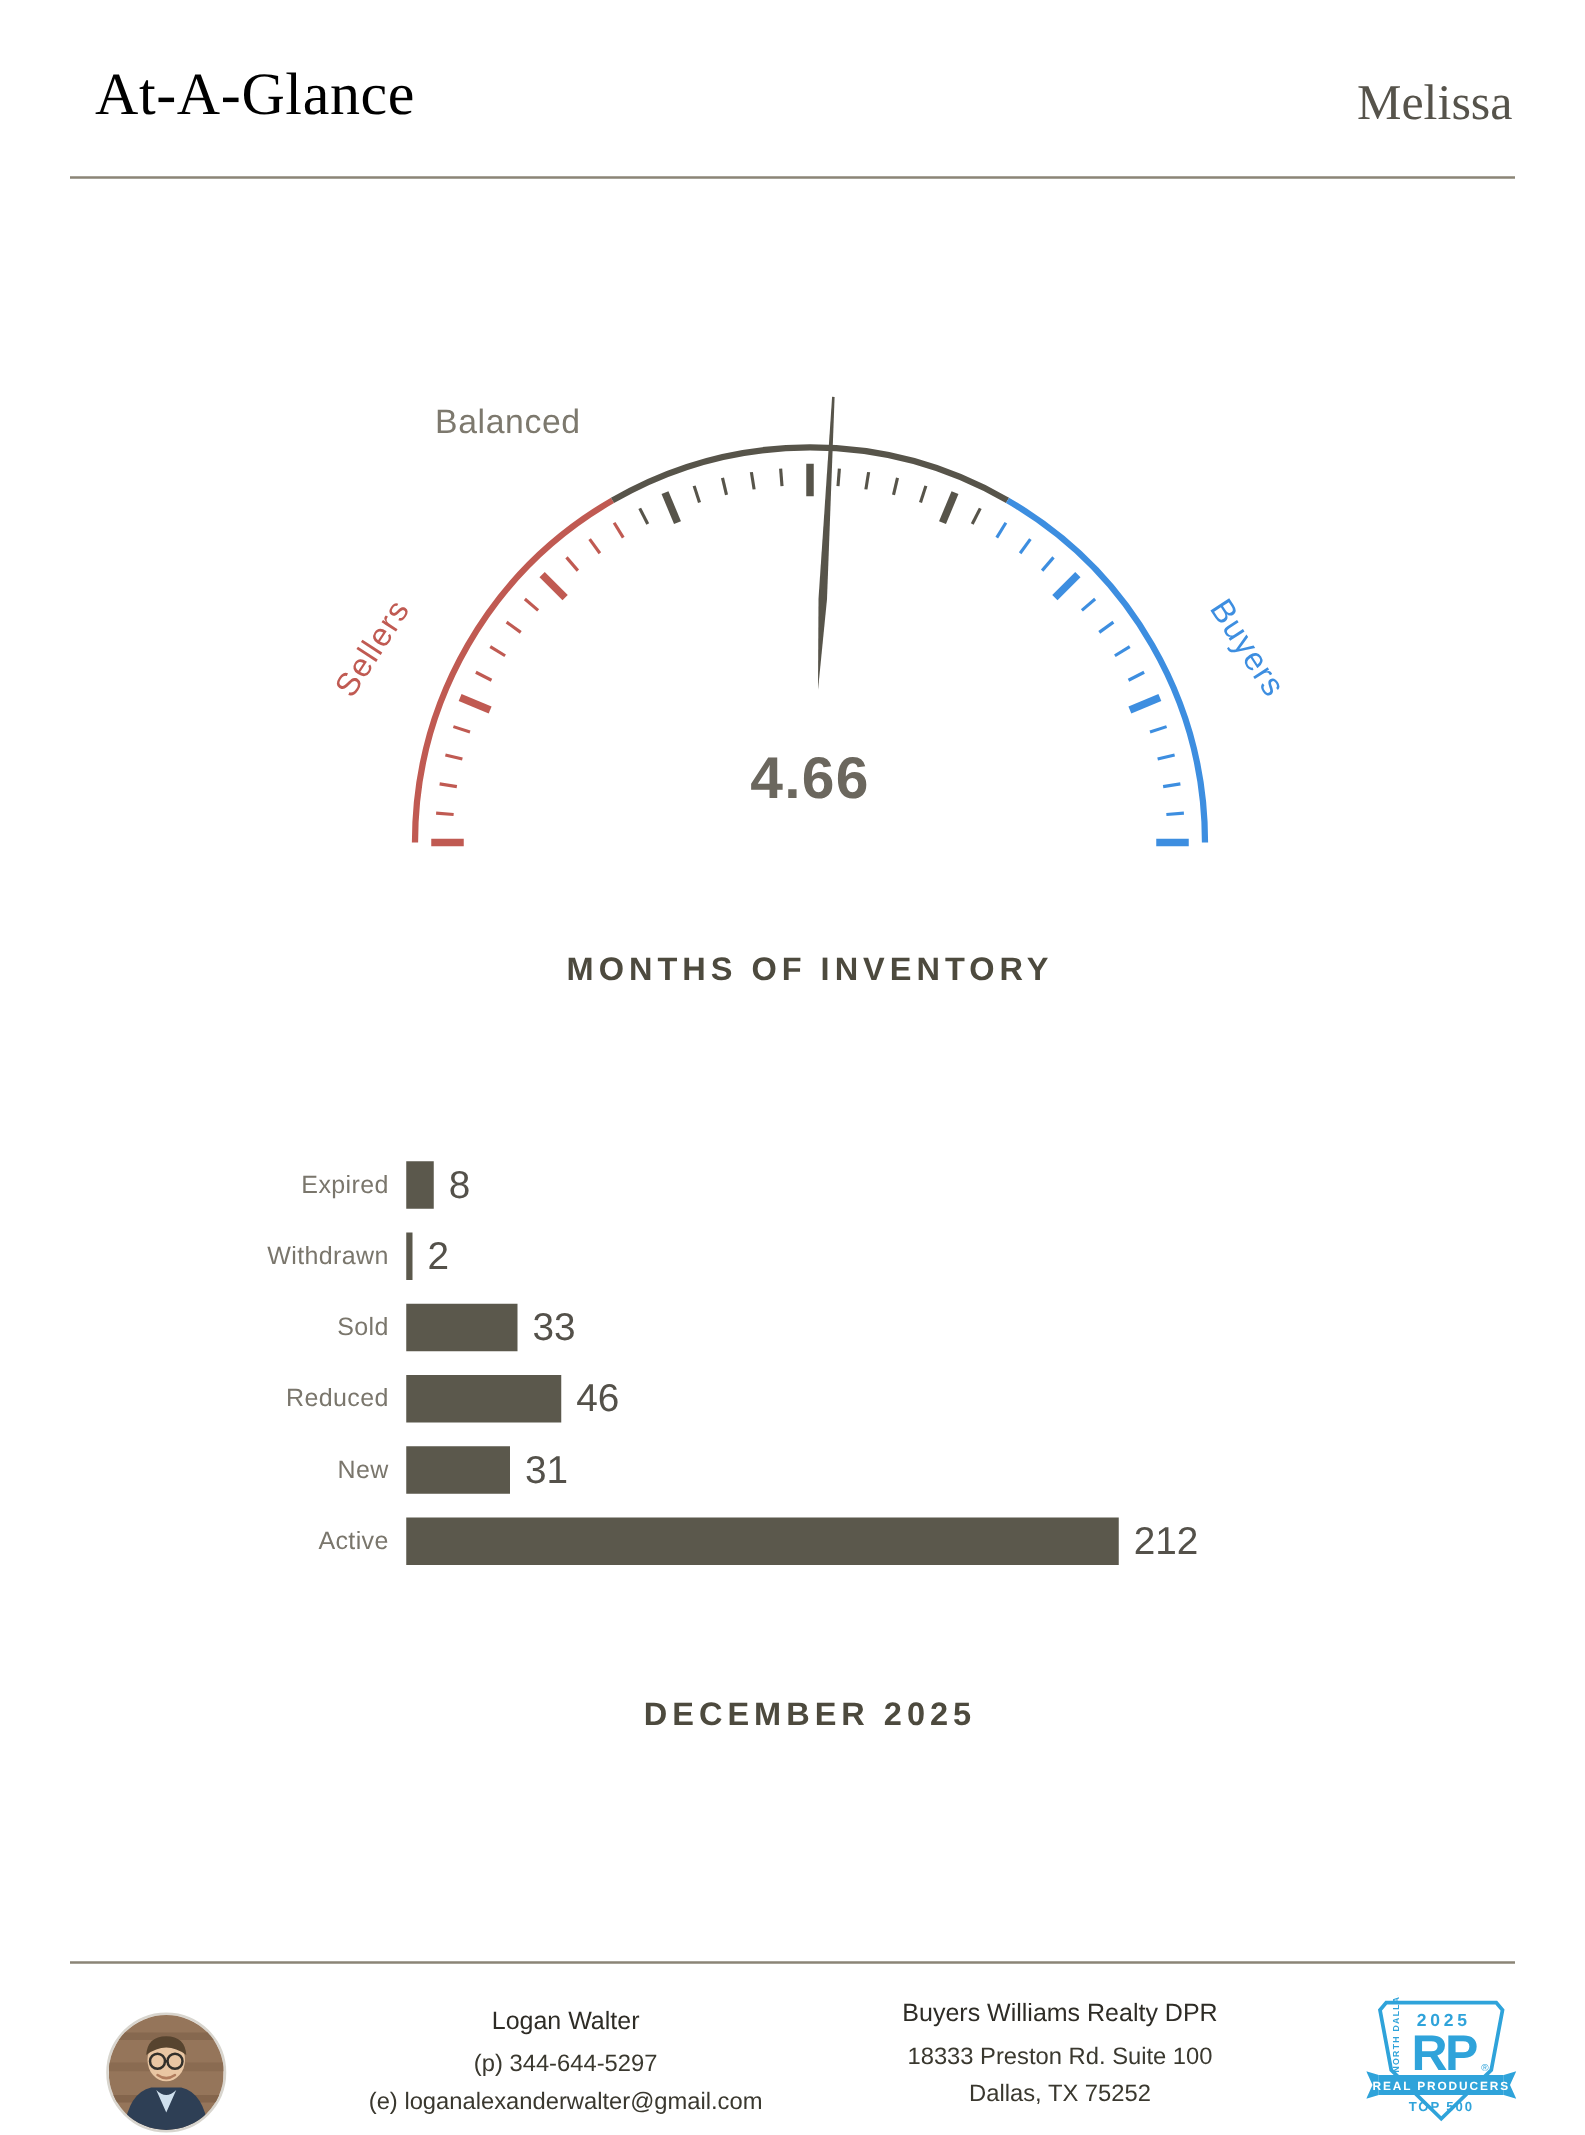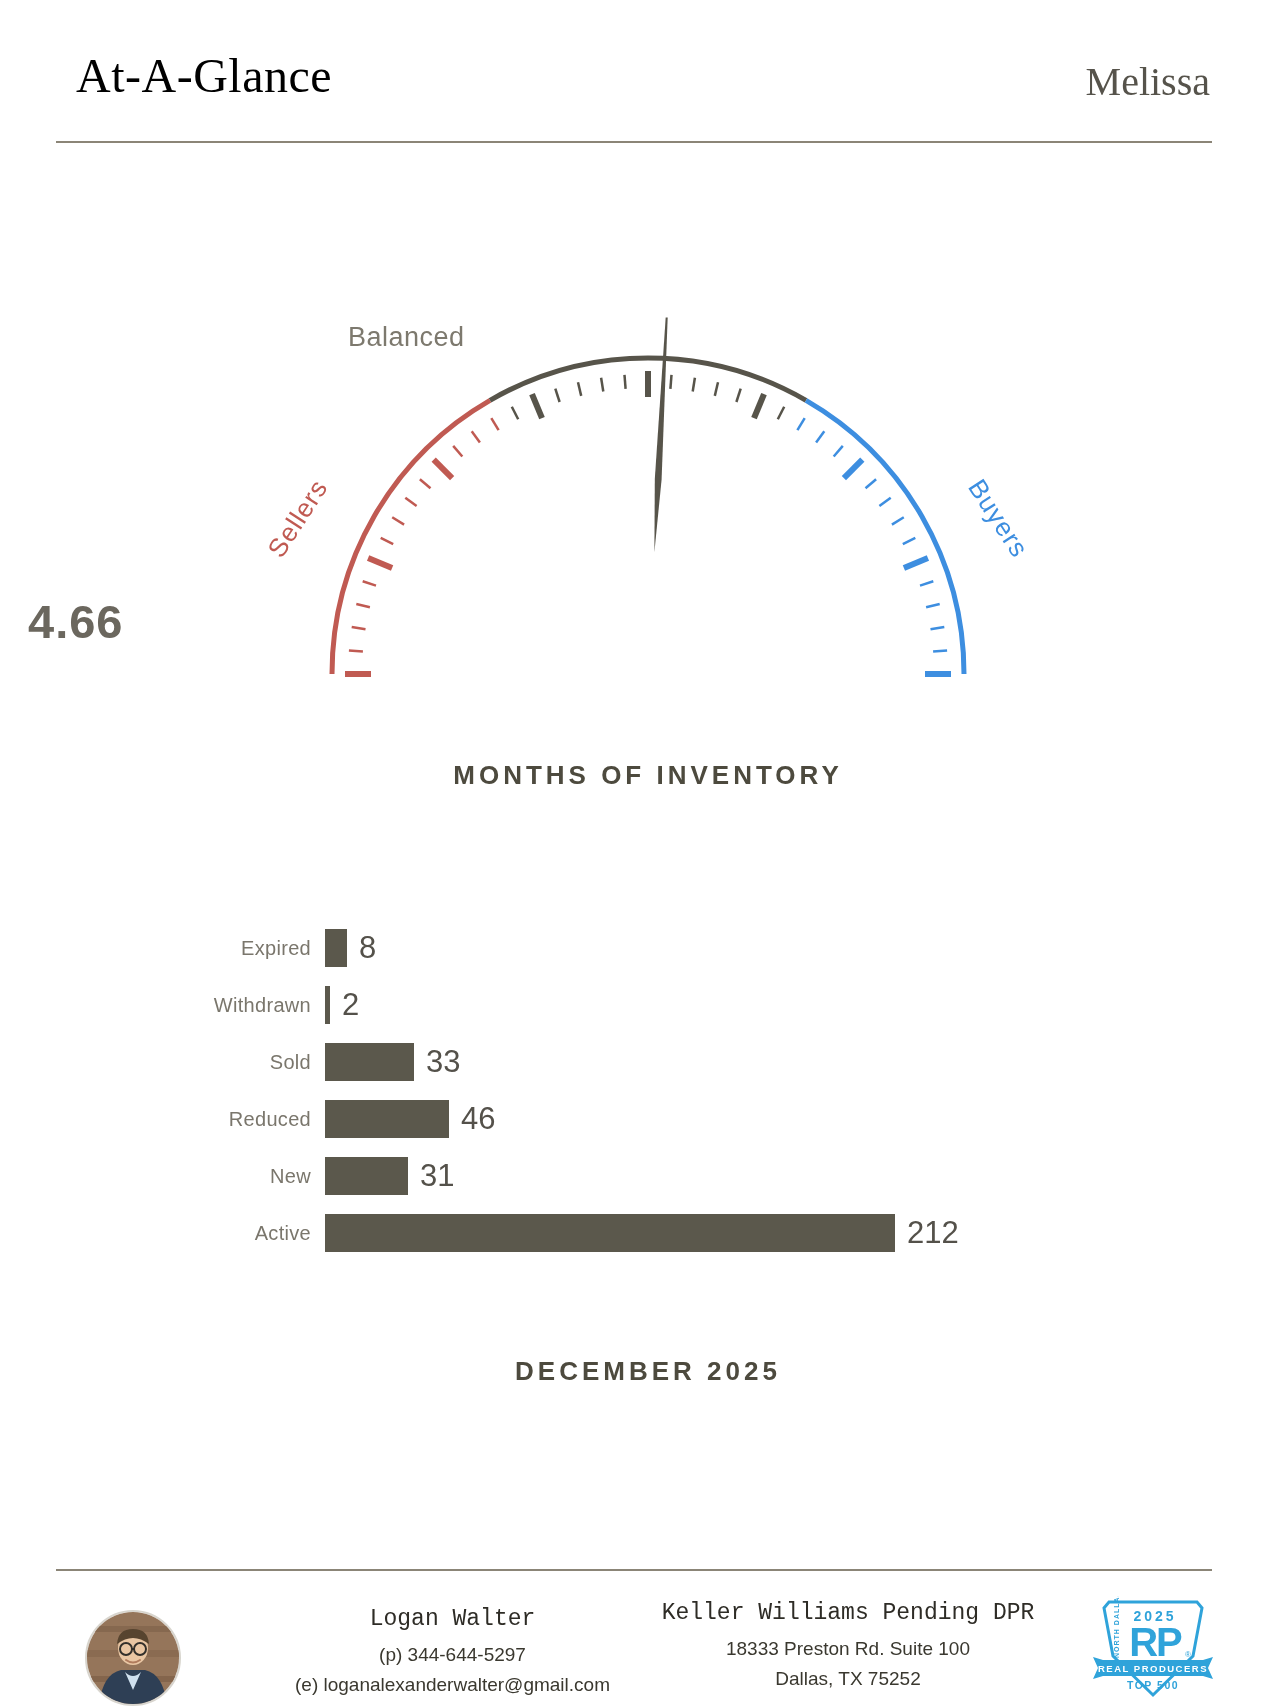--- a/index.html
+++ b/index.html
@@ -15,41 +15,41 @@
   .rule.top{top:141px;}
   .rule.bottom{top:1569px;}
 
   
   #gauge-svg{position:absolute;left:0;top:240px;}
   .gauge-balanced{position:absolute;left:348px;top:322px;width:600px;text-align:left;
                   font-size:27px;color:#7d796e;letter-spacing:0.5px;}
   .gauge-side{position:absolute;width:140px;text-align:center;font-size:26px;letter-spacing:1px;}
   .gauge-sellers{left:228px;top:503px;transform:rotate(-57deg);}
   .gauge-buyers{left:928px;top:503px;transform:rotate(57deg);}
-  .gauge-value{position:absolute;left:28px;right:0;top:594px;
+  .gauge-value{position:absolute;left:28px;right:0;top:594px;text-align:center;
                font-size:47px;font-weight:700;color:#6b675e;letter-spacing:1px;}
   .gauge-caption{position:absolute;left:28px;right:0;top:714px;text-align:center;
                  font-size:26px;font-weight:700;color:#4d4a3e;letter-spacing:4px;margin-top:46px;}
 
   
   #bar-rows{position:absolute;left:0;top:929px;width:1268px;}
   .bar-row{display:flex;align-items:center;height:38px;margin-bottom:19px;}
   .bar-label{width:311px;padding-right:14px;text-align:right;font-size:20px;font-weight:400;
              color:#7a766c;letter-spacing:0.3px;}
   .bar{height:38px;min-width:4px;}
   .bar-value{margin-left:12px;font-size:31px;font-weight:400;color:#54514a;}
   .chart-title{position:absolute;left:28px;right:0;top:1356px;text-align:center;
                font-size:26px;font-weight:700;color:#4d4a3e;letter-spacing:4px;}
 
   
   .avatar{position:absolute;left:85px;top:1610px;width:96px;height:96px;border-radius:50%;
           border:2px solid #d8d5ce;overflow:hidden;box-sizing:border-box;}
   .agent-block{position:absolute;left:230px;top:1606px;width:445px;text-align:center;}
   .broker-block{position:absolute;left:628px;top:1600px;width:440px;text-align:center;}
-  .person-name{font-family:Liberation Mono, monospace;font-size:23px;color:#2e2c26;margin-bottom:8px;}
+  .person-name{font-family:Liberation Sans, sans-serif;font-size:20px;color:#2e2c26;margin-bottom:8px;}
   .contact-line{font-size:19px;color:#3a382f;line-height:30px;}
   #badge-svg{position:absolute;left:1093px;top:1596px;}
 </style>
 </head>
 <body>
 
 <div id="page">
 
   <div class="page-title">At-A-Glance</div>
   <div class="client-name">Melissa</div>
@@ -165,21 +165,21 @@
     </svg>
   </div>
 
   <div class="agent-block">
     <div class="person-name">Logan Walter</div>
     <div class="contact-line">(p) 344-644-5297</div>
     <div class="contact-line">(e) loganalexanderwalter@gmail.com</div>
   </div>
 
   <div class="broker-block">
-    <div class="person-name">Keller Williams Pending DPR</div>
+    <div class="person-name">Buyers Williams Realty DPR</div>
     <div class="contact-line">18333 Preston Rd. Suite 100</div>
     <div class="contact-line">Dallas, TX 75252</div>
   </div>
 
   <svg id="badge-svg" width="120" height="104" viewBox="0 0 120 104">
     <path d="M 16 6 L 104 6 L 109 12 L 100 60 L 60 99 L 20 60 L 11 12 Z" fill="#ffffff" stroke="#2fa3da" stroke-width="3"></path>
     <text x="62" y="25" text-anchor="middle" font-family="Liberation Sans, sans-serif" font-size="14" font-weight="700" letter-spacing="3" fill="#2fa3da">2025</text>
     <text x="26" y="62" text-anchor="start" transform="rotate(-90 26 62)" font-family="Liberation Sans, sans-serif" font-size="7" font-weight="700" letter-spacing="1" fill="#2fa3da">NORTH DALLAS</text>
     <text x="62" y="60" text-anchor="middle" font-family="Liberation Sans, sans-serif" font-size="40" font-weight="700" letter-spacing="-2" fill="#2fa3da">RP</text>
     <text x="92" y="61" font-family="Liberation Sans, sans-serif" font-size="8" fill="#2fa3da">®</text>

